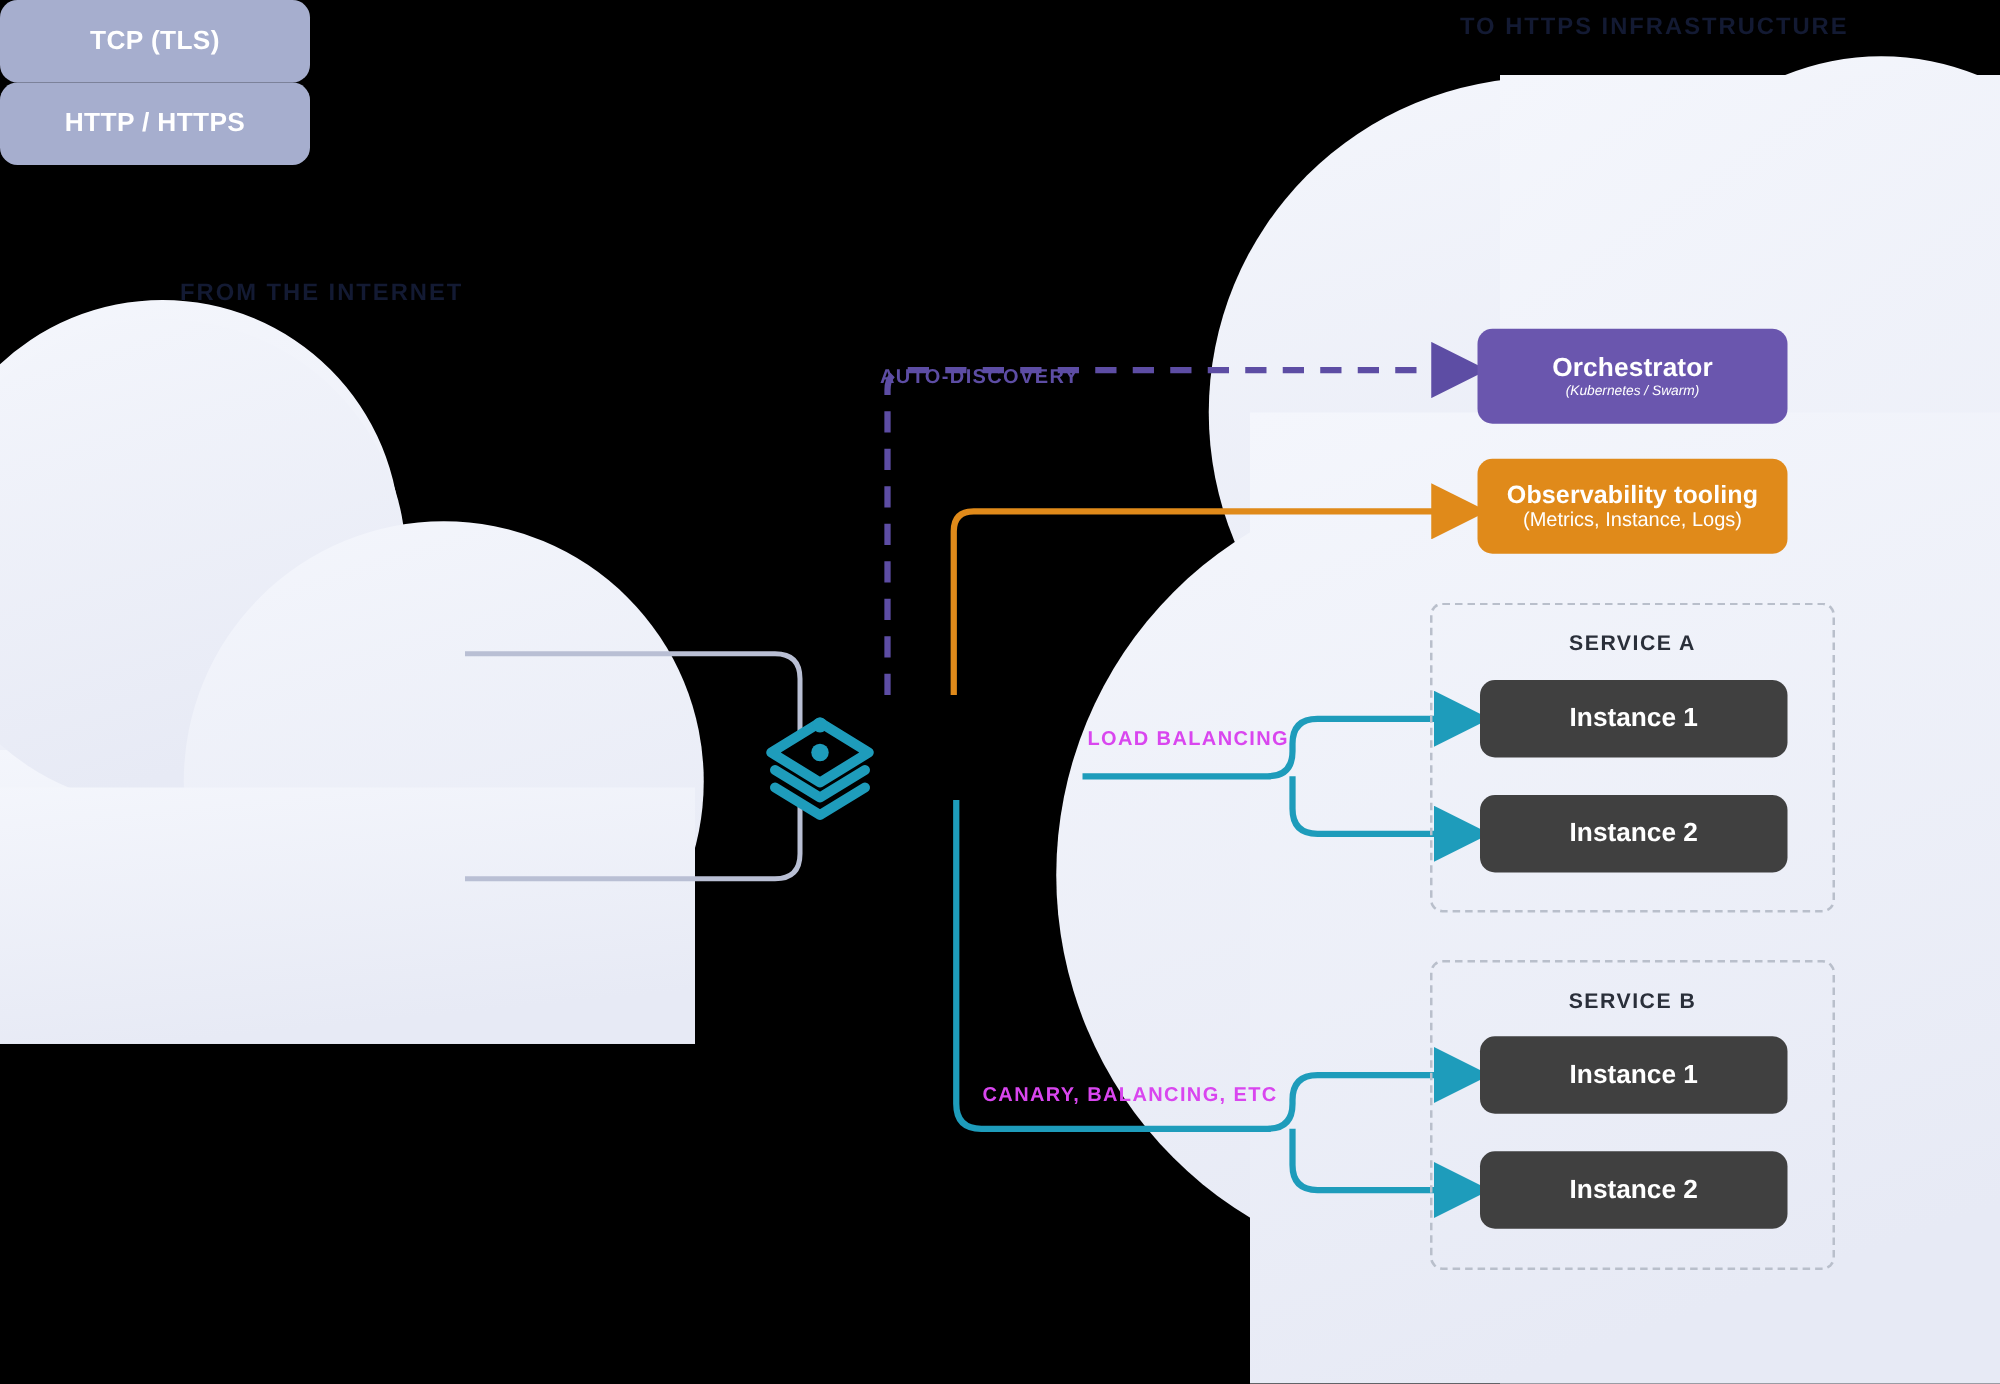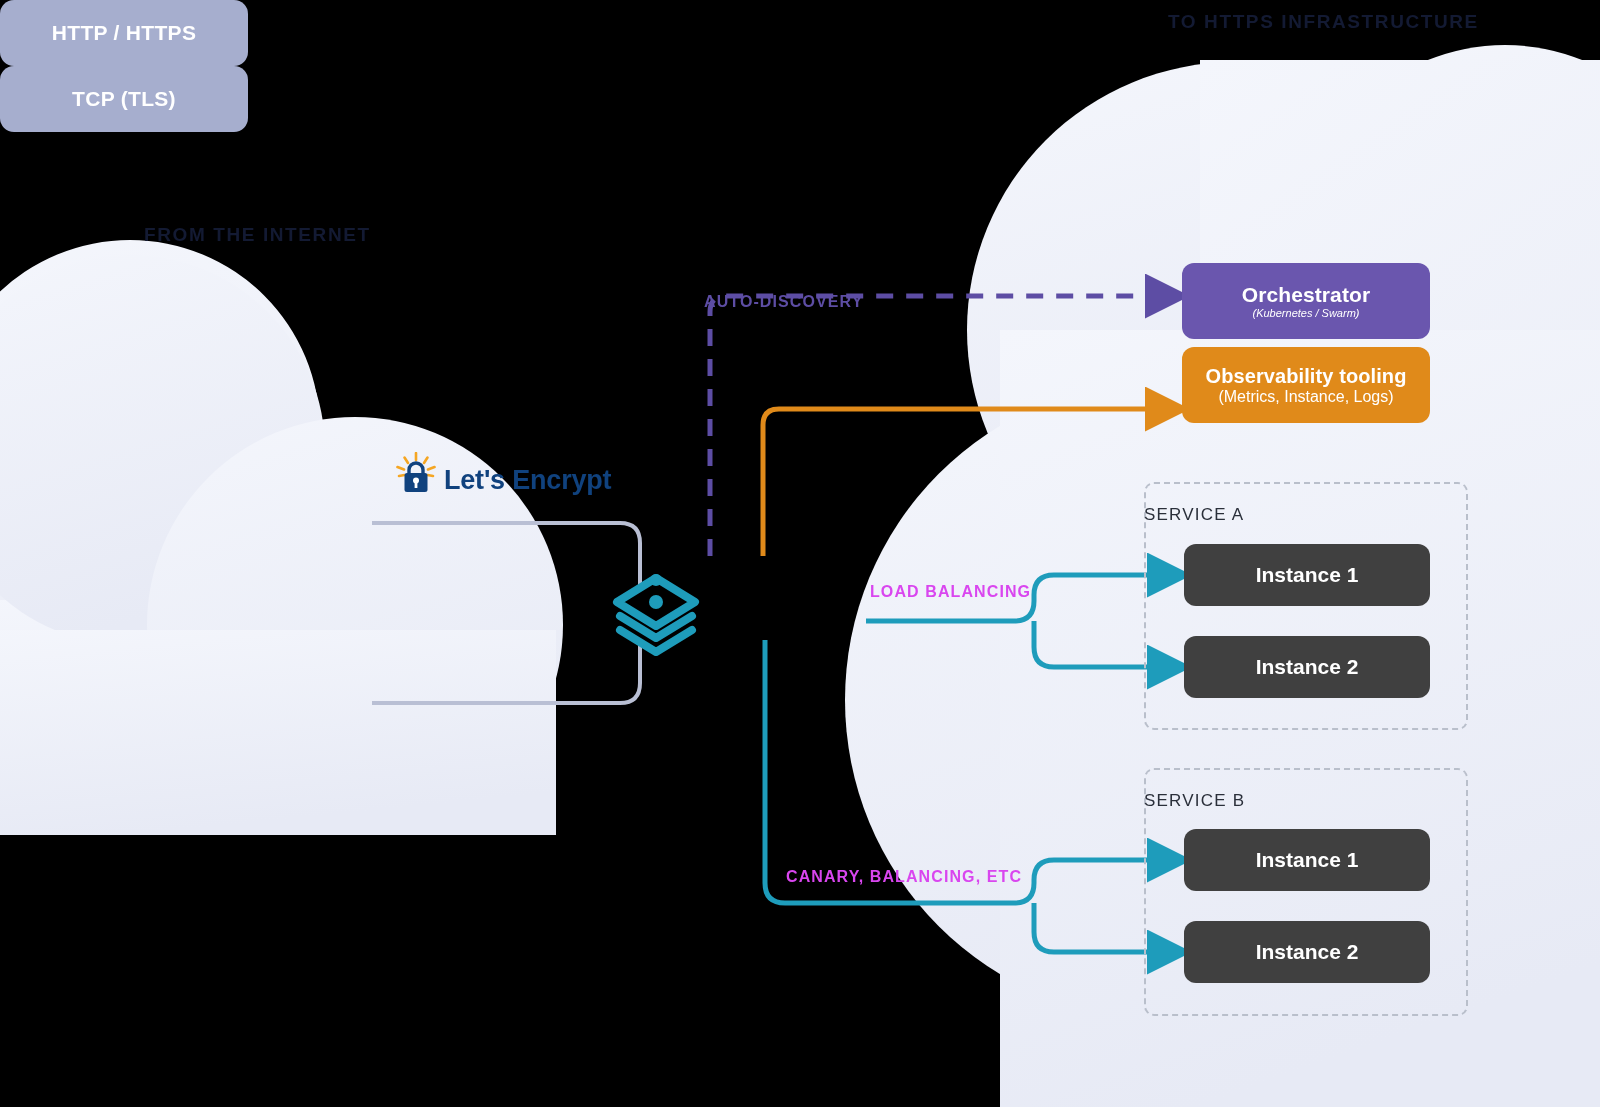--- a/index.html
+++ b/index.html
@@ -13,22 +13,22 @@
   .node { position:absolute; display:flex; flex-direction:column; align-items:center;
           justify-content:center; border-radius:12px; text-align:center; }
   .node .t1 { font-weight:700; color:#fff; letter-spacing:.1px; }
   .node .t2 { color:#fff; }
 
   .proto-box { width:248px; height:66px; background:#a6aece; border-radius:14px;
                display:flex; align-items:center; justify-content:center; }
   .proto-box span { color:#ffffff; font-weight:700; font-size:21px; letter-spacing:.3px; }
 
   .svc-group { position:absolute; border:2px dashed #b9bfcb; border-radius:10px; }
-  .svc-title { position:absolute; width:100%; text-align:left; color:#2a2f3a;
-               font-weight:400; font-size:17px; letter-spacing:1.2px; }
+  .svc-title { position:absolute; width:100%; text-align:center; color:#2a2f3a;
+               font-weight:700; font-size:17px; letter-spacing:1.2px; }
 
   .inst { width:246px; height:62px; background:#404040; border-radius:12px;
           display:flex; align-items:center; justify-content:center; }
   .inst span { color:#fff; font-weight:700; font-size:21px; }
 
   .orch { width:248px; height:76px; background:#6a56ae; }
   .orch .t1 { font-size:21px; }
   .orch .t2 { font-size:11px;font-style:italic; }
   .obs { width:248px; height:76px; background:#e08a1a; }
   .obs .t1 { font-size:20px; }
@@ -101,45 +101,27 @@
     <path d="M 866 621 L 1014 621 Q 1034 621 1034 601 L 1034 595 Q 1034 575 1054 575 L 1152 575" fill="none" stroke="#1e9cbb" stroke-width="5" marker-end="url(#arrowTeal)"></path>
     <path d="M 1034 621 L 1034 647 Q 1034 667 1054 667 L 1152 667" fill="none" stroke="#1e9cbb" stroke-width="5" marker-end="url(#arrowTeal)"></path>
 
     <path d="M 765 640 L 765 883 Q 765 903 785 903 L 1014 903 Q 1034 903 1034 883 L 1034 880 Q 1034 860 1054 860 L 1152 860" fill="none" stroke="#1e9cbb" stroke-width="5" marker-end="url(#arrowTeal)"></path>
     <path d="M 1034 903 L 1034 932 Q 1034 952 1054 952 L 1152 952" fill="none" stroke="#1e9cbb" stroke-width="5" marker-end="url(#arrowTeal)"></path>
   </svg>
 
   <div class="zone-label" style="left:144px; top:224px;">FROM THE INTERNET</div>
   <div class="zone-label" style="left:1168px; top:11px;">TO HTTPS INFRASTRUCTURE</div>
 
+  <div class="proto-box" style="left:124px; top:671px;">
+    <span>TCP (TLS)</span>
+  </div>
   <div class="proto-box" style="left:124px; top:491px;">
     <span>HTTP / HTTPS</span>
   </div>
-  <div class="proto-box" style="left:124px; top:671px;">
-    <span>TCP (TLS)</span>
-  </div>
 
-  <div class="le-logo" style="left:396px; top:452px;">
-    <svg width="40" height="42" viewBox="0 0 40 42">
-      <g stroke="#f5a623" stroke-width="2.6" stroke-linecap="round">
-        <line x1="20" y1="1" x2="20" y2="8"></line>
-        <line x1="8.5" y1="5.5" x2="12" y2="11"></line>
-        <line x1="31.5" y1="5.5" x2="28" y2="11"></line>
-        <line x1="1.5" y1="15" x2="8" y2="17.5"></line>
-        <line x1="38.5" y1="15" x2="32" y2="17.5"></line>
-        <line x1="3" y1="24" x2="8.5" y2="23"></line>
-        <line x1="37" y1="24" x2="31.5" y2="23"></line>
-      </g>
-      <path d="M13 22 v-4 a7 7 0 0 1 14 0 v4" fill="none" stroke="#10427e" stroke-width="3.4"></path>
-      <rect x="8.5" y="21" width="23" height="19" rx="2.5" fill="#10427e"></rect>
-      <circle cx="20" cy="28.5" r="3" fill="#ffffff"></circle>
-      <rect x="18.6" y="29" width="2.8" height="7" fill="#ffffff"></rect>
-    </svg>
-    <div class="le-text">Let's Encrypt</div>
-  </div>
 
   <div style="position:absolute; left:610px; top:572px;">
     <svg width="92" height="86" viewBox="0 0 92 86">
       <g fill="none" stroke="#1e9cbb" stroke-width="8" stroke-linejoin="round" stroke-linecap="round">
         <path d="M46 6 L85 30 L46 54 L7 30 Z"></path>
         <path d="M10 44 L46 66 L82 44"></path>
         <path d="M10 58 L46 80 L82 58"></path>
       </g>
       <circle cx="46" cy="30" r="7" fill="#1e9cbb"></circle>
       <circle cx="46" cy="8" r="6" fill="#1e9cbb"></circle>
@@ -147,21 +129,21 @@
   </div>
 
   <div class="edge-label lbl-auto" style="left:704px; top:259px;margin-top:34px;">AUTO-DISCOVERY</div>
   <div class="edge-label lbl-teal" style="left:870px; top:583px;">LOAD BALANCING</div>
   <div class="edge-label lbl-teal" style="left:786px; top:868px;">CANARY, BALANCING, ETC</div>
 
   <div class="node orch" style="left:1182px; top:263px;">
     <div class="t1">Orchestrator</div>
     <div class="t2">(Kubernetes / Swarm)</div>
   </div>
-  <div class="node obs" style="left:1182px; top:347px;">
+  <div class="node obs" style="left:1182px; top:367px;">
     <div class="t1">Observability tooling</div>
     <div class="t2">(Metrics, Instance, Logs)</div>
   </div>
 
   <div class="svc-group" style="left:1144px; top:482px; width:324px; height:248px;"></div>
   <div class="svc-title" style="left:1144px; top:505px; width:324px;">SERVICE A</div>
   <div class="inst" style="position:absolute; left:1184px; top:544px;">
     <span>Instance 1</span>
   </div>
   <div class="inst" style="position:absolute; left:1184px; top:636px;">

